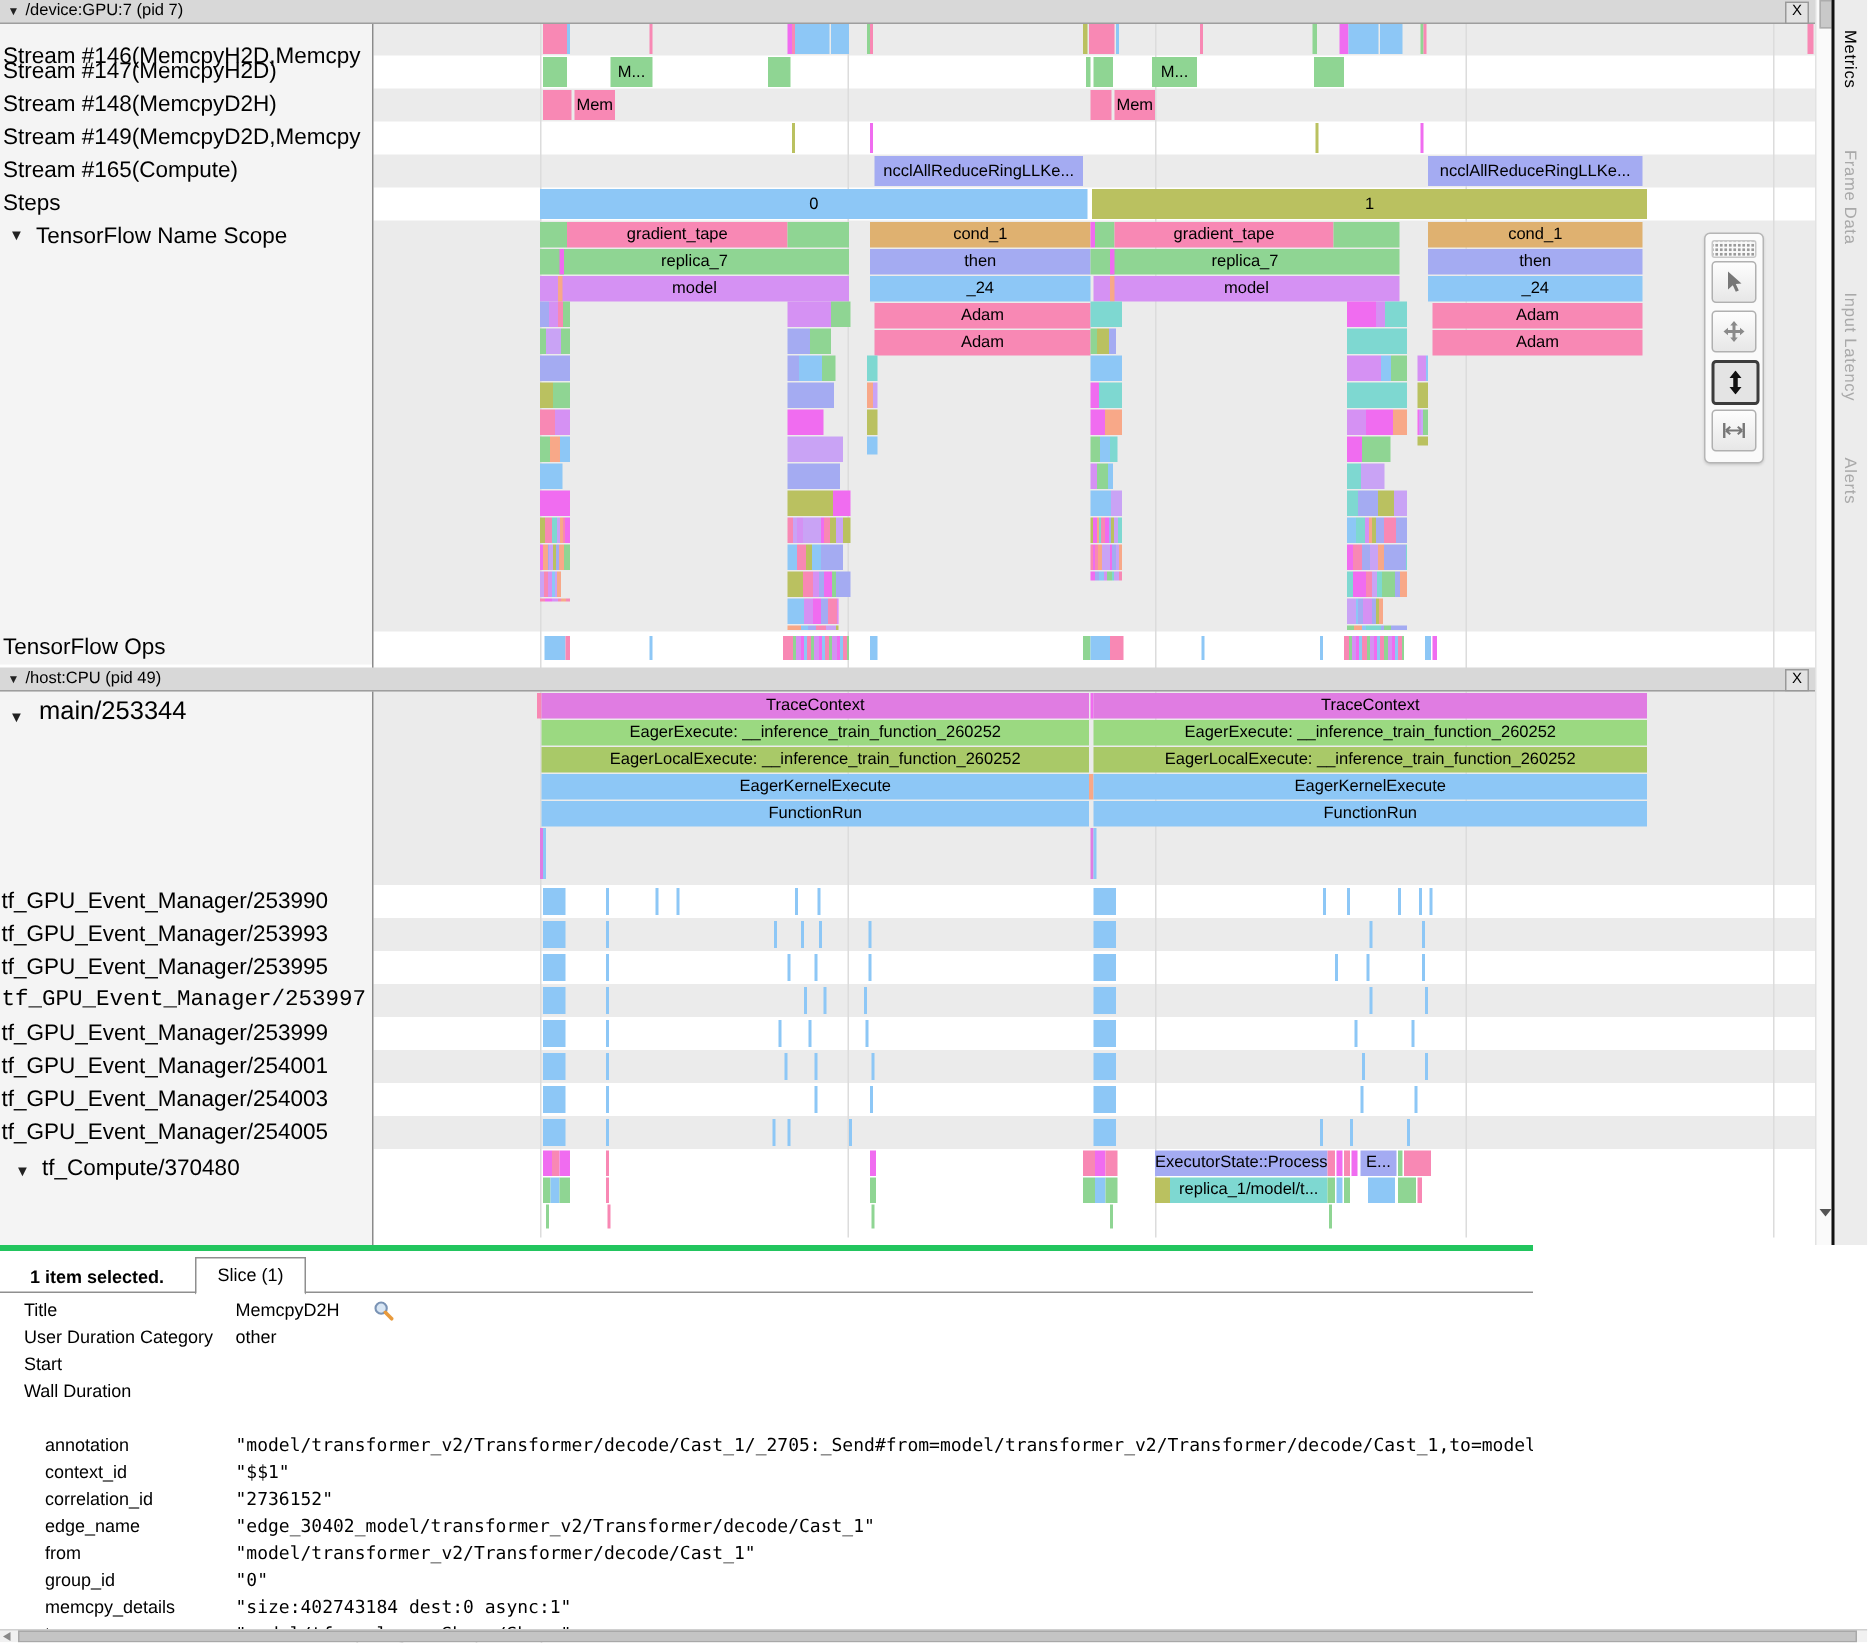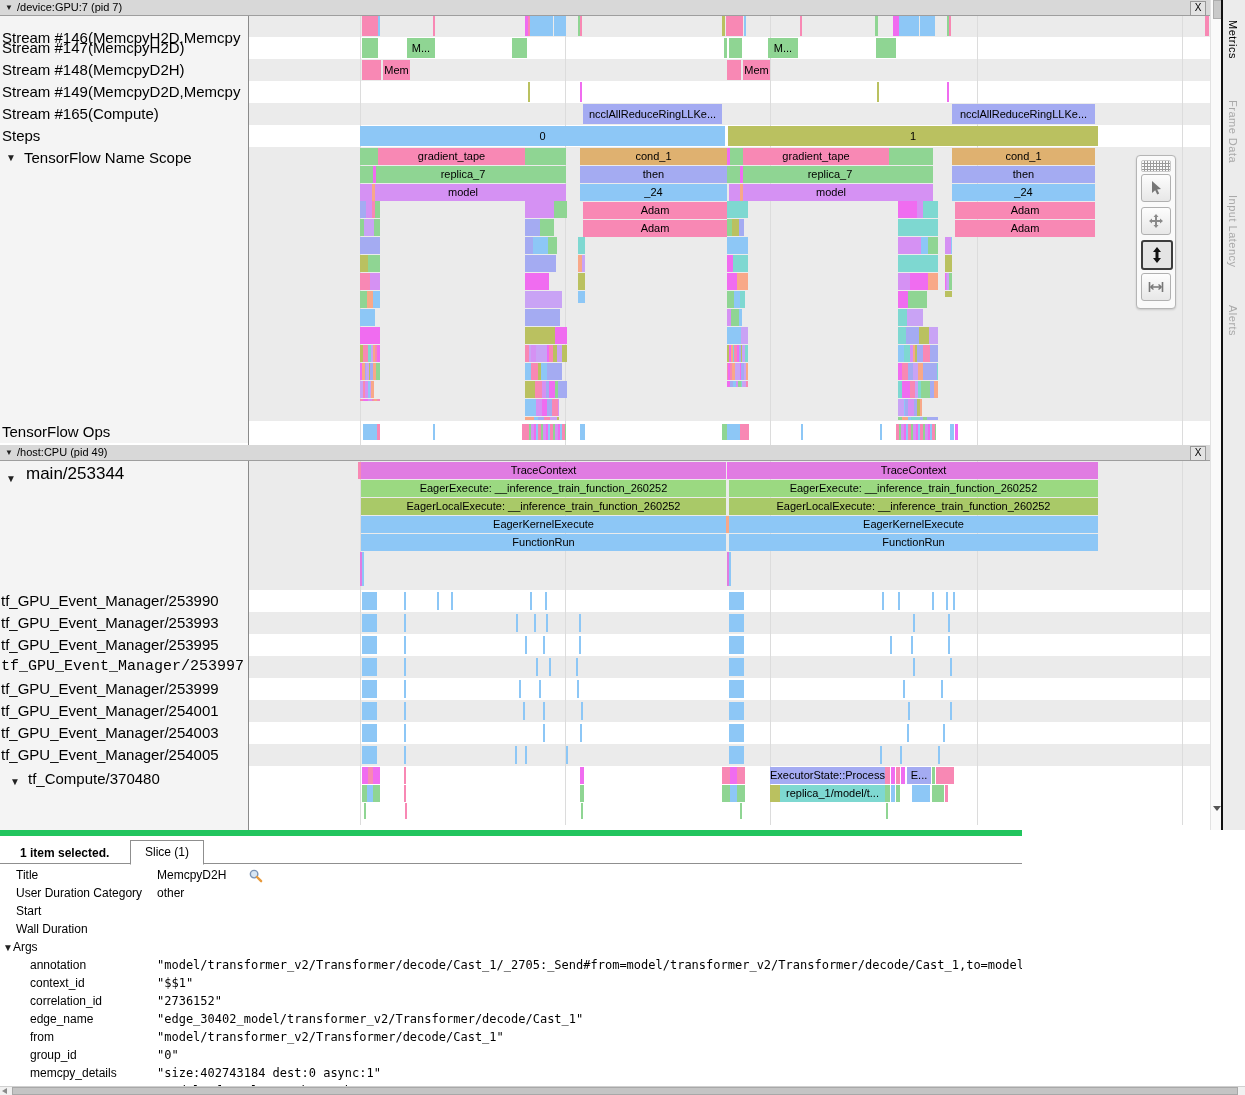--- a/index.html
+++ b/index.html
@@ -38,21 +38,21 @@
   #tools{position:absolute;left:1136px;top:155px;width:38px;height:152px;background:#fafafa;
        border:1px solid #b5b5b5;border-radius:4px;box-shadow:0 1px 2px rgba(0,0,0,.15);z-index:9;}
   #grip{position:absolute;left:4px;top:4px;width:28px;height:10px;border:1px solid #c8c8c8;border-radius:2px;
        background-image:radial-gradient(#9a9a9a 1px,transparent 1.1px);background-size:3px 3px;background-position:1px 1px;}
   .toolbtn{position:absolute;left:4px;width:28px;height:26px;background:linear-gradient(#fdfdfd,#e7e7e7);
        border:1px solid #b0b0b0;border-radius:3px;cursor:pointer;display:flex;align-items:center;justify-content:center;}
   .toolbtn.sel{border:2px solid #3c3c3c;background:#e4e4e4;}
   .toolbtn svg{width:16px;height:16px;}
   
   #panel{position:absolute;left:0;top:830px;width:1022px;height:265px;background:#fff;
-       border-top:6px solid #22c55e;box-sizing:border-box;overflow:hidden;}
+       border-top:4px solid #22c55e;box-sizing:border-box;overflow:hidden;}
   #sel-text{position:absolute;left:20px;top:10px;font-size:12px;font-weight:bold;}
   #slice-tab{position:absolute;left:130px;top:4px;height:23px;padding:0 14px;background:#fff;
        border:1px solid #8f8f8f;border-bottom:1px solid #fff;font-size:12px;line-height:22px;z-index:2;cursor:pointer;}
   #tabline{position:absolute;left:0;top:27px;width:1245px;height:1px;background:#8f8f8f;z-index:1;}
   .frow{position:absolute;left:0;width:1245px;height:18px;font-size:12px;line-height:18px;}
   .frow .k{position:absolute;left:16px;white-space:nowrap;}
   .frow .k2{position:absolute;left:30px;white-space:nowrap;}
   .frow .v{position:absolute;left:157px;white-space:nowrap;}
   .frow .vm{position:absolute;left:157px;white-space:nowrap;font-family:"DejaVu Sans Mono",monospace;font-size:12px;}
   #args-hdr .k0{position:absolute;left:3px;white-space:nowrap;}
@@ -461,23 +461,20 @@
         </div>
         <div class="frow" style="top: 66px;">
           <div class="k">Start</div>
           <div class="v"></div>
         </div>
         <div class="frow" style="top: 84px;">
           <div class="k">Wall Duration</div>
           <div class="v"></div>
         </div>
       </div>
-    <div class="frow" id="args-hdr" style="top:102px;">
-      <span class="k0"><span class="tri-lbl">▼</span><span>Args</span></span>
-    </div>
     <div id="args">
         <div class="frow" style="top: 120px;">
           <div class="k2">annotation</div>
           <div class="vm">"model/transformer_v2/Transformer/decode/Cast_1/_2705:_Send#from=model/transformer_v2/Transformer/decode/Cast_1,to=model/tf_op_layer_Shape/Shape#::#edge"</div>
         </div>
         <div class="frow" style="top: 138px; text-align: center;">
           <div class="k2">context_id</div>
           <div class="vm">"$$1"</div>
         </div>
         <div class="frow" style="top: 156px;">

